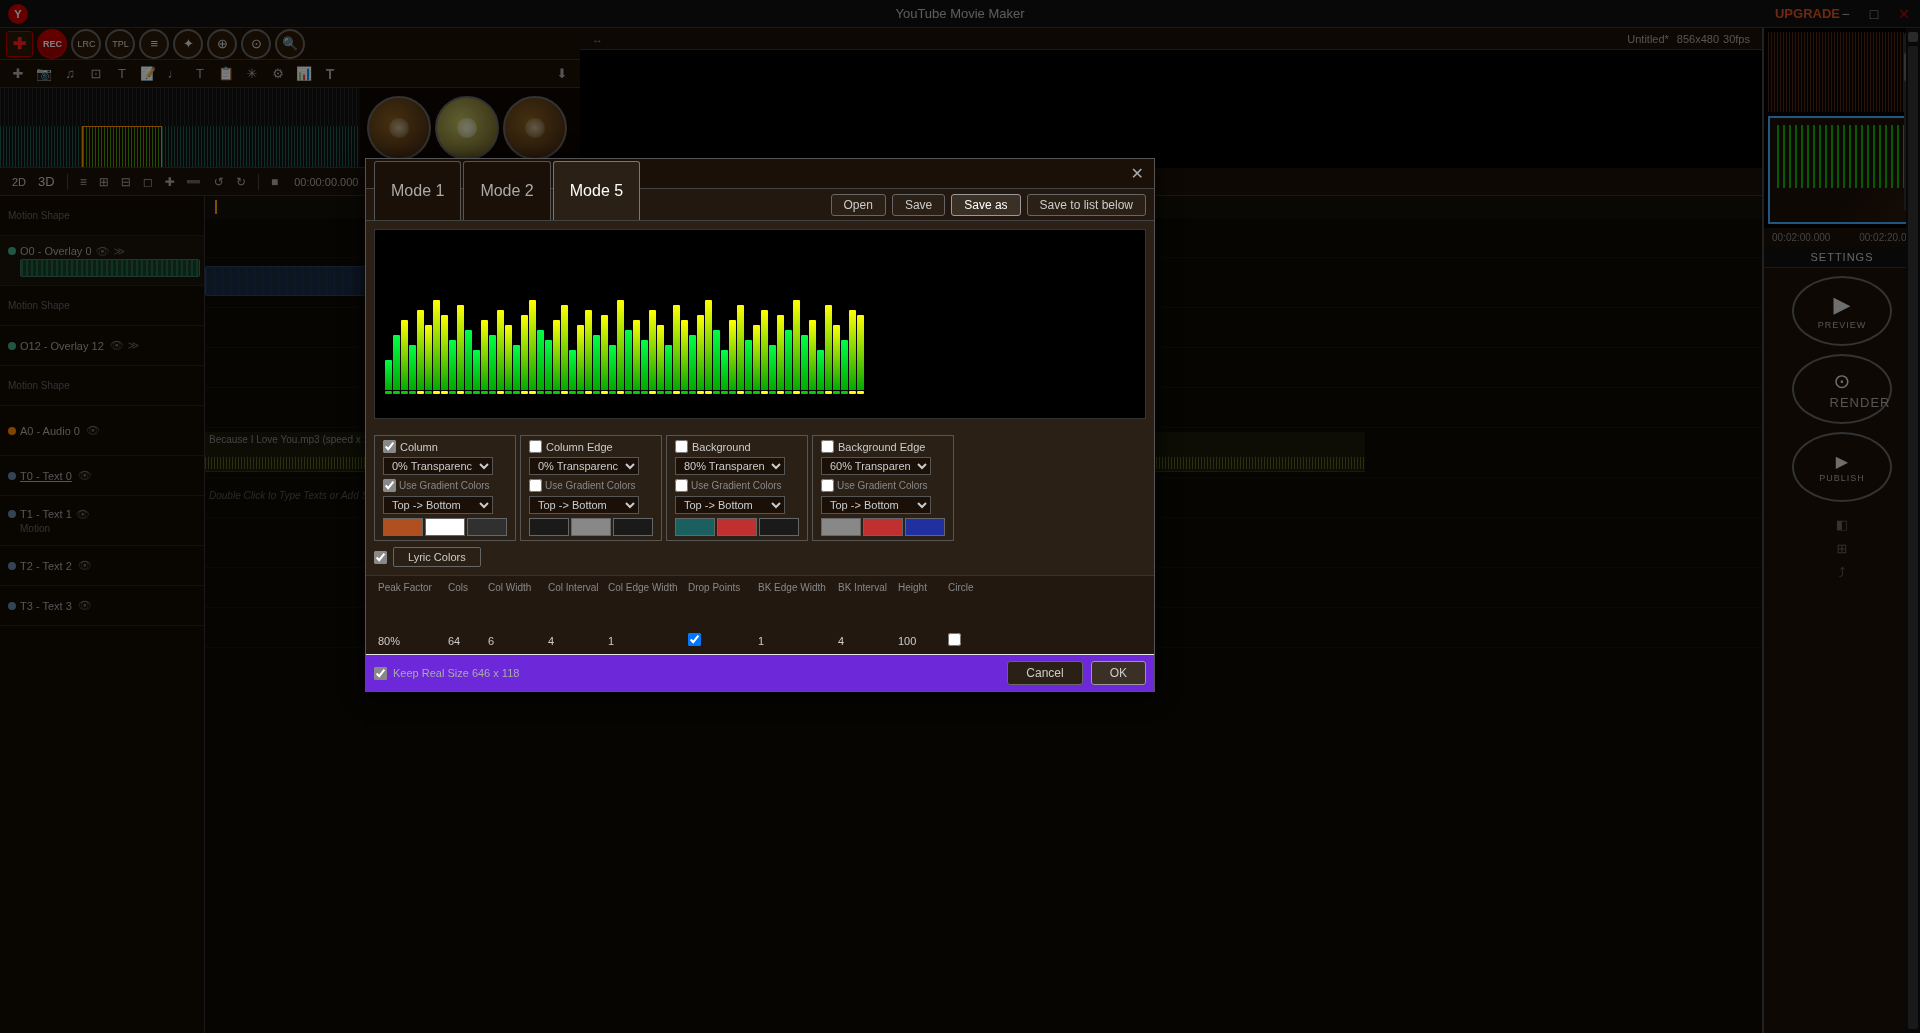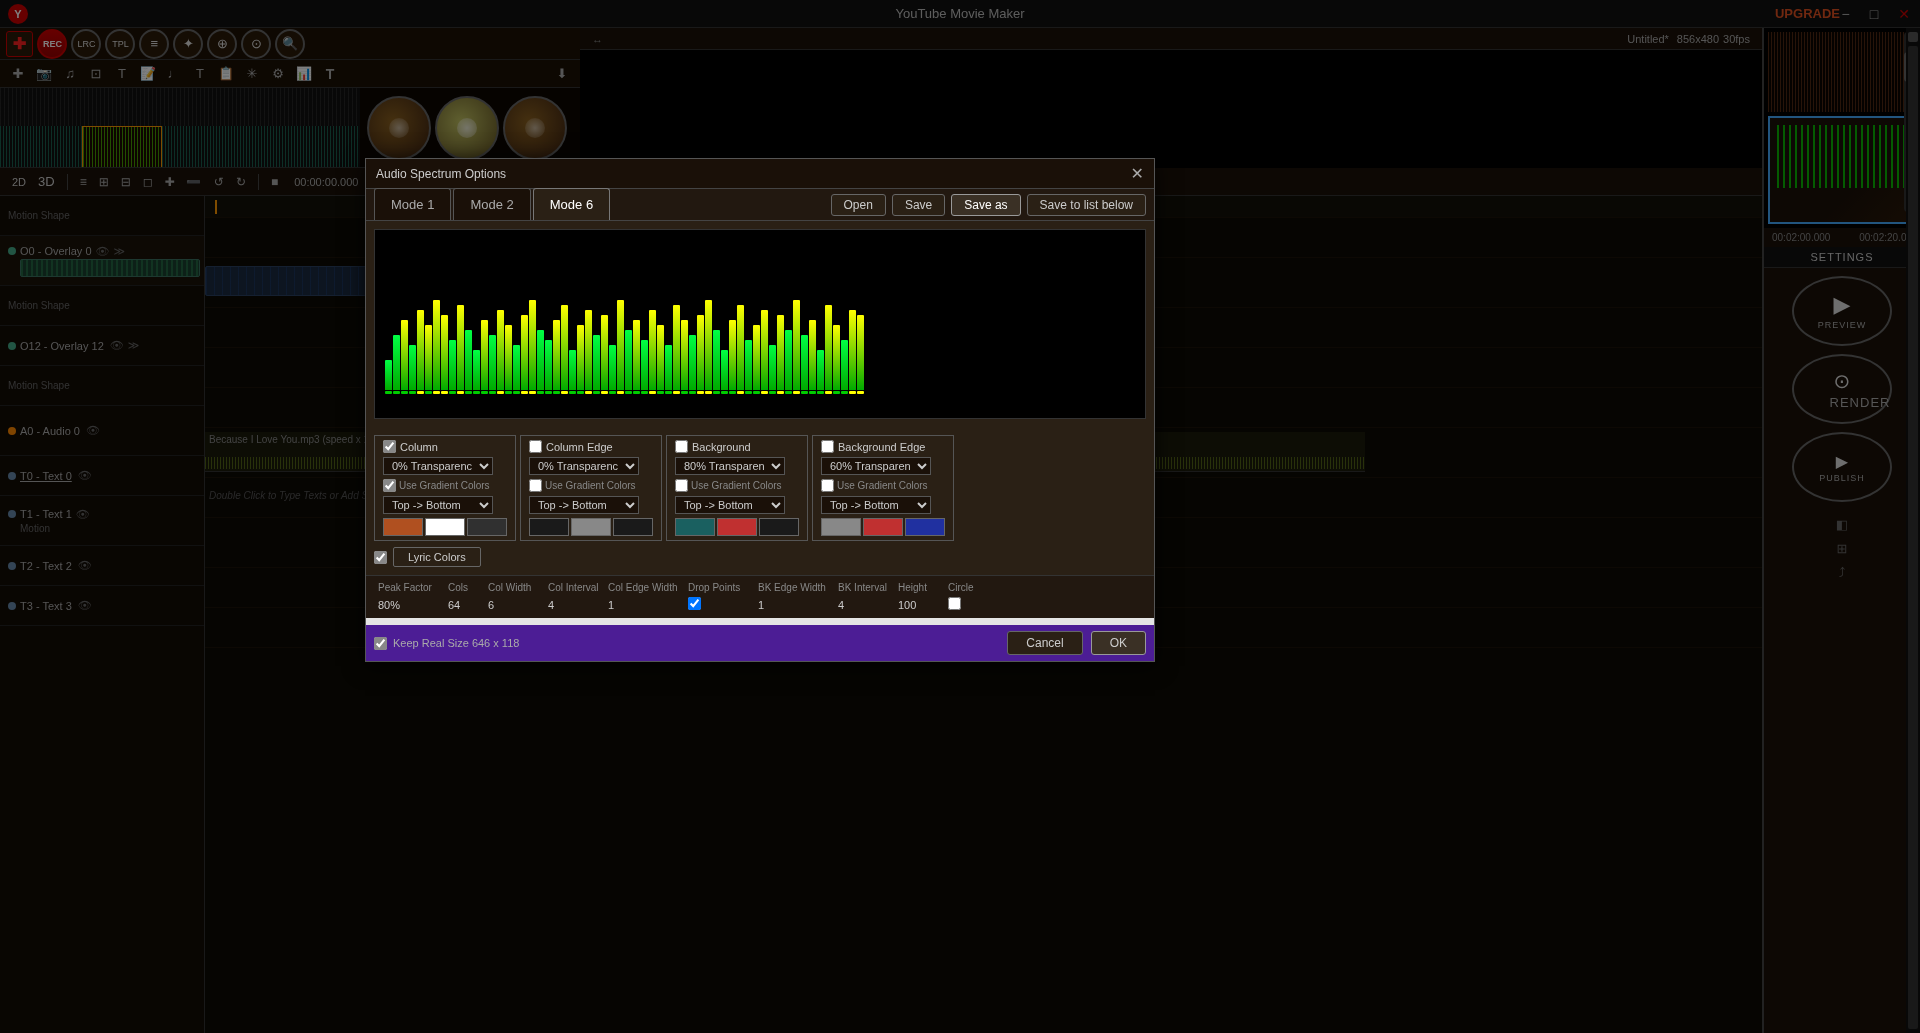--- a/index.html
+++ b/index.html
@@ -71,22 +71,22 @@
       padding: 0 10px; justify-content: space-between; border-bottom: 1px solid #444;
     }
     #dialog-close { background: none; border: none; color: #aaa; cursor: pointer; font-size: 16px; }
 
     
     #dialog-tabs {
       height: 32px; background: #221810; display: flex; align-items: flex-end;
       padding: 0 8px; gap: 2px; border-bottom: 1px solid #444;
     }
     .d-tab {
-      padding: 8px 16px; background: #1a1008; border: 1px solid #555; border-bottom: none;
-      color: #aaa; cursor: pointer; font-size: 13px; border-radius: 3px 3px 0 0;
+      padding: 20px 16px; background: #1a1008; border: 1px solid #555; border-bottom: none;
+      color: #aaa; cursor: pointer; font-size: 16px; border-radius: 3px 3px 0 0;
     }
     .d-tab.active { background: #2a2015; color: #fff; border-color: #777; }
     .d-tab-spacer { flex: 1; }
     .d-btn {
       padding: 3px 12px; background: #2a2015; border: 1px solid #666; color: #ccc;
       cursor: pointer; font-size: 12px; border-radius: 3px; margin-bottom: 4px; margin-left: 4px;
     }
     .d-btn.active { background: #3a3025; border-color: #999; color: #fff; }
 
     
@@ -106,28 +106,28 @@
     .ctrl-dropdown {
       background: #1a1008; border: 1px solid #555; color: #ccc; font-size: 11px;
       padding: 1px 4px; width: 110px; cursor: pointer;
     }
     .ctrl-checkbox { cursor: pointer; accent-color: #888; }
 
     
     #d-params { padding: 4px 8px; background: #221810; border-top: 1px solid #333; }
     .param-headers { display: flex; gap: 0; }
     .param-header { font-size: 10px; color: #888; padding: 2px 4px; min-width: 60px; }
-    .param-vals { display: flex; gap: 0; align-items: center; }
+    .param-vals { display: flex; gap: 0; align-items: center; margin-top: 36px; }
     .param-val { font-size: 11px; color: #ccc; padding: 2px 4px; min-width: 60px; }
     .param-val input[type=checkbox] { cursor: pointer; }
 
     
     #d-footer {
       padding: 6px 8px; display: flex; align-items: center; justify-content: space-between;
-      background: #4c1d95; border-top: 7px solid #e5e5e5;
+      background: #6d28d9; border-top: 1px solid #e5e5e5;
     }
     #d-footer-left { display: flex; align-items: center; gap: 6px; }
     #d-footer-right { display: flex; gap: 8px; }
     .footer-btn {
       padding: 4px 18px; background: #2a2015; border: 1px solid #666; color: #ccc;
       cursor: pointer; font-size: 12px; border-radius: 3px;
     }
     .footer-btn.primary { background: #3a3025; border-color: #999; }
 
     
@@ -398,21 +398,21 @@
 </div>
 
 <div id="dialog">
   <div id="dialog-titlebar">
     <span>Audio Spectrum Options</span>
     <button id="dialog-close">✕</button>
   </div>
   <div id="dialog-tabs">
     <button class="d-tab">Mode 1</button>
     <button class="d-tab">Mode 2</button>
-    <button class="d-tab active">Mode 6</button>
+    <button class="d-tab active">Mode 5</button>
     <div class="d-tab-spacer"></div>
     <button class="d-btn">Open</button>
     <button class="d-btn">Save</button>
     <button class="d-btn active">Save as</button>
     <button class="d-btn">Save to list below</button>
   </div>
 
   <div id="d-preview">
     <div class="spectrum-container" id="spectrum-container">
         <div class="s-bar-wrap">

